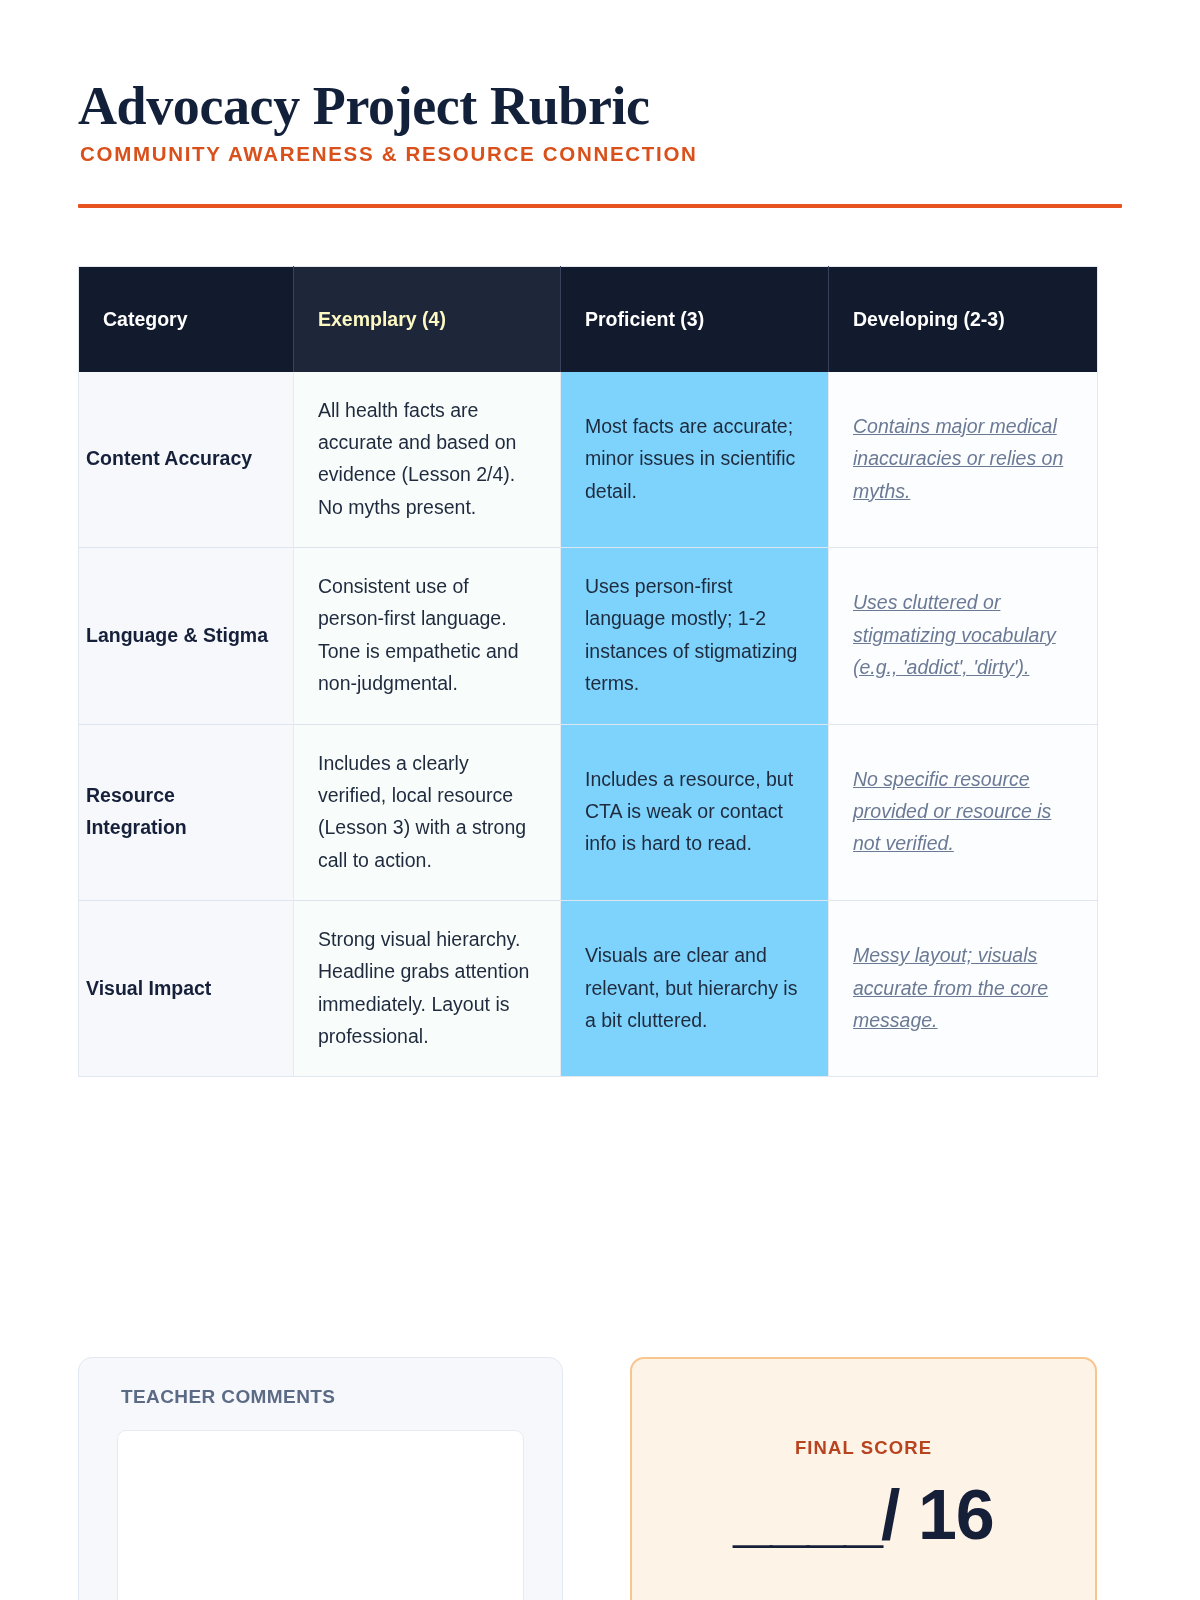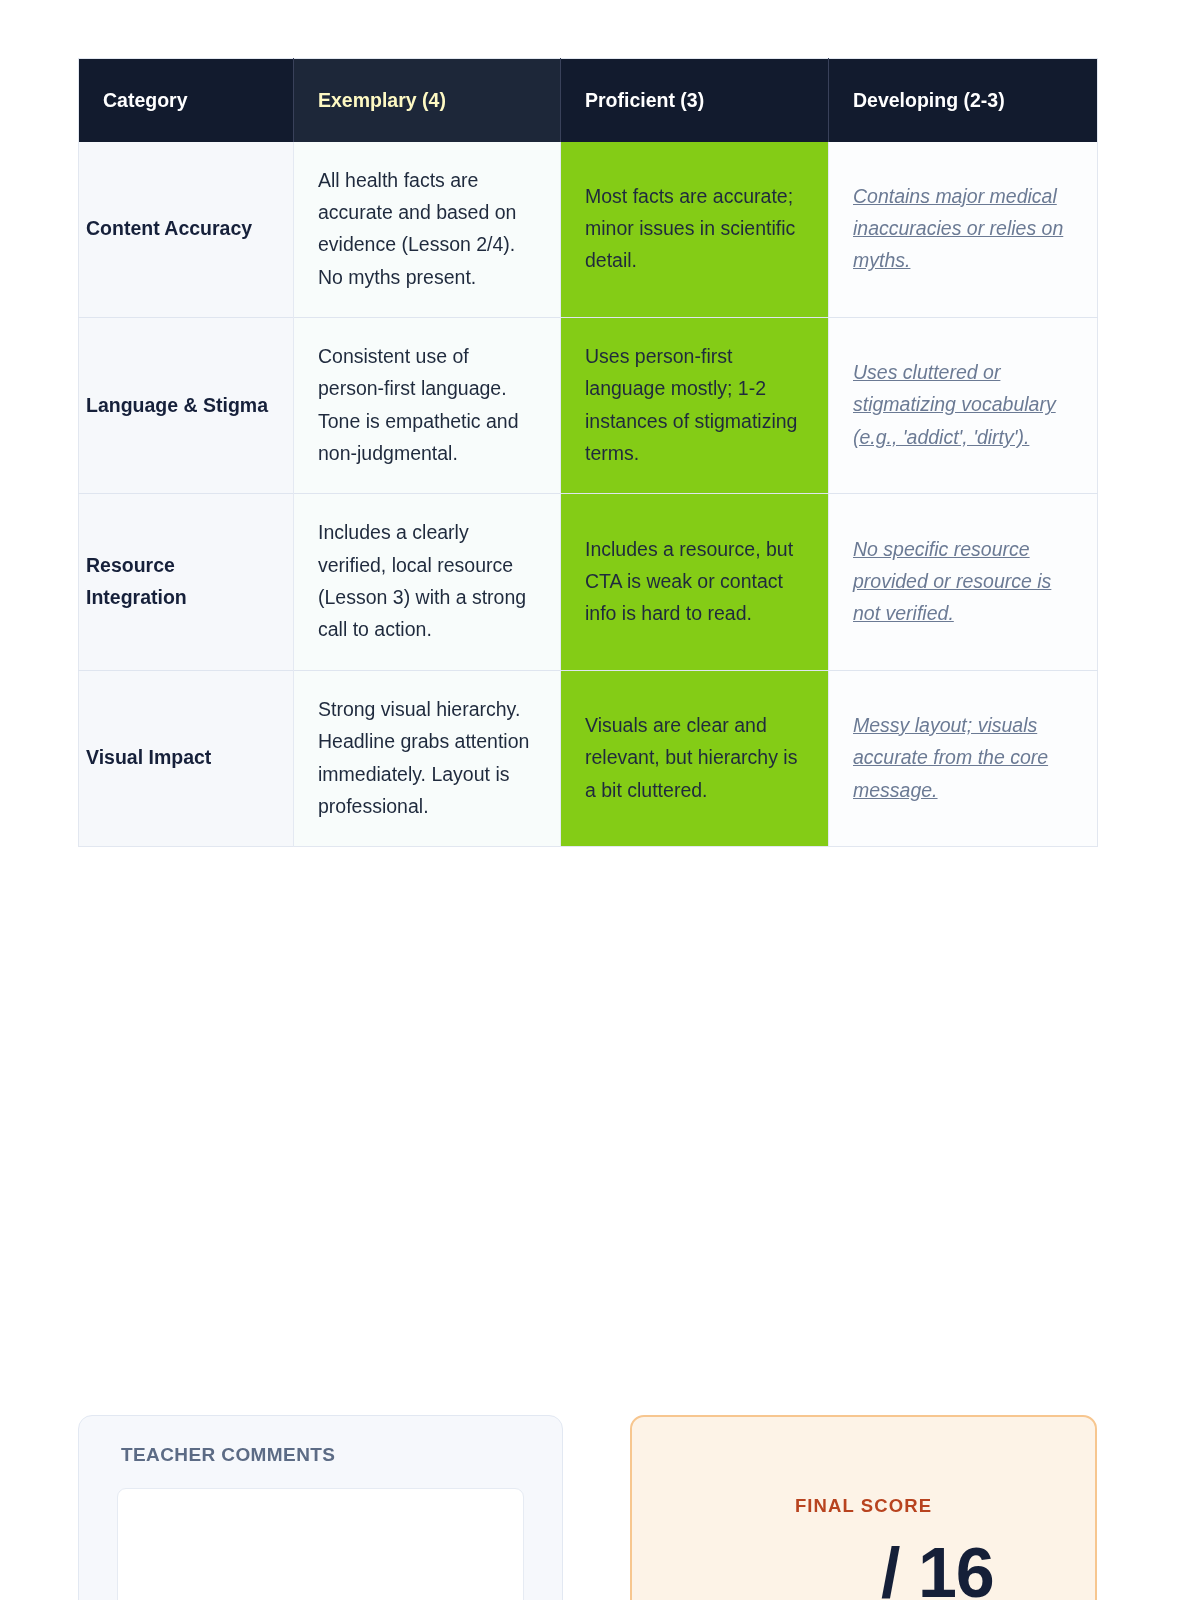--- a/index.html
+++ b/index.html
@@ -64,21 +64,21 @@
   .rubric-table col.c-pro   { width: 268px; }
   .rubric-table col.c-dev   { width: 269px; }
 
   .rubric-table thead th {
     background: #121b2e;
     color: #ffffff;
     text-align: left;
     font-size: 19.5px;
     font-weight: 700;
     padding: 27px 24px 27px 24px;
-    height: 83px;
+    height: 105px;
     box-sizing: border-box;
     vertical-align: middle;
     border-right: 1px solid #3a4considered;
   }
   .rubric-table thead th { border-right: 1px solid #39415a; }
   .rubric-table thead th:last-child { border-right: none; }
   .rubric-table thead th.th-exemplary {
     background: #1d2739;
     color: #fef9c3;
   }
@@ -101,21 +101,21 @@
     font-weight: 700;
     font-size: 19.5px;
     line-height: 1.65;
     color: #16203a;
     padding-left: 7px;
   }
   .rubric-table tbody td.cell-exemplary {
     background: #f8fcfb;
   }
   .rubric-table tbody td.cell-proficient {
-    background: #84cc16;
+    background: #7dd3fc;
   }
   .rubric-table tbody td.cell-developing {
     background: #fcfdfe;
     font-style: italic;
     color: #6b7a94;
   }
 
   
   .bottom-area {
     position: absolute;
@@ -177,20 +177,25 @@
     line-height: 1.1;
     white-space: nowrap;
   }
   .score-blank { letter-spacing: -2px; }
 </style>
 </head>
 <body>
 
 <div class="page">
 
+  <div class="doc-header">
+    <h1 class="doc-title">Advocacy Project Rubric</h1>
+    <div class="doc-subtitle">Community Awareness &amp; Resource Connection</div>
+    <div class="header-rule"></div>
+  </div>
 
   <table class="rubric-table">
     <colgroup>
       <col class="c-cat">
         <col class="c-ex">
         <col class="c-pro">
         <col class="c-dev">
     </colgroup>
     <thead>
       <tr>

